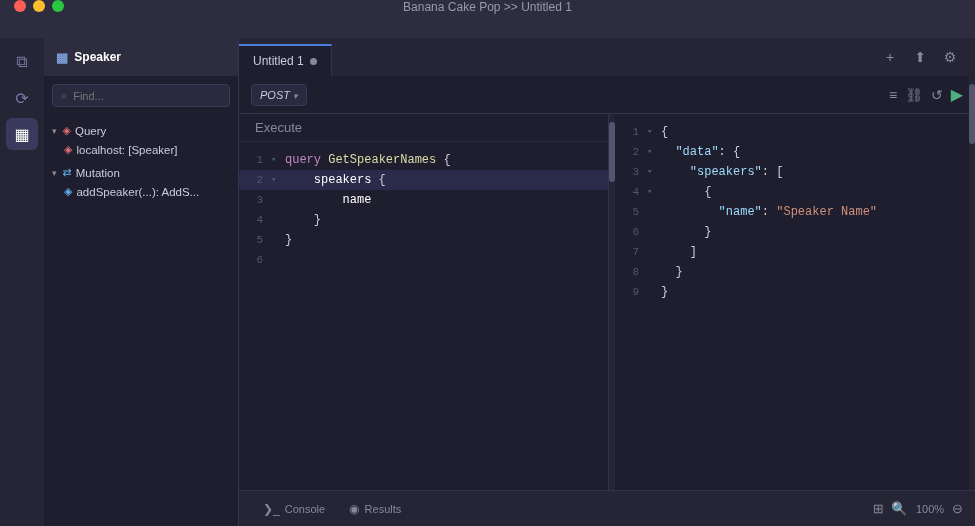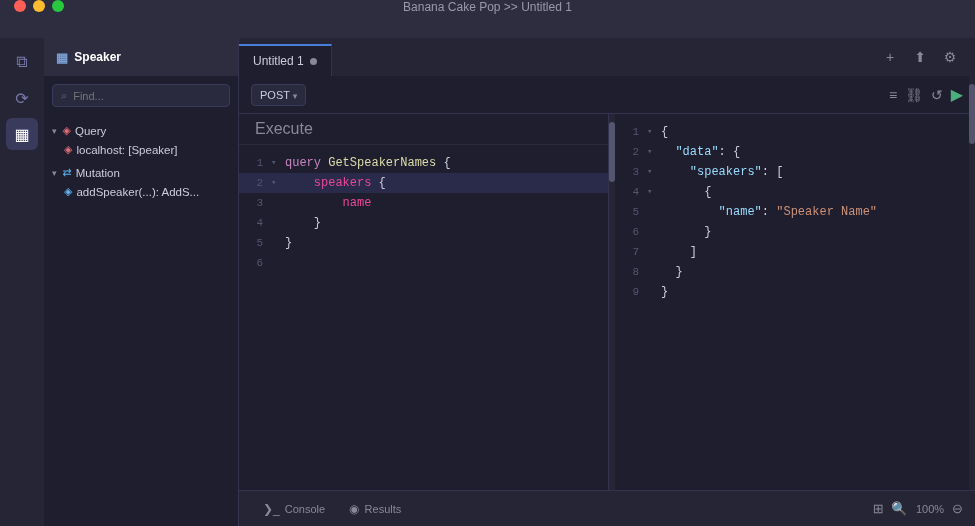--- a/index.html
+++ b/index.html
@@ -214,20 +214,21 @@
       flex-shrink: 0;
     }
     .method-select {
       background: #2a2a3e;
       border: 1px solid #3a3a5a;
       border-radius: 4px;
       color: #ccccdd;
       font-size: 11px;
       padding: 4px 8px;
       cursor: pointer;
+      font-style: italic;
     }
     .method-chevron { color: #888899; font-size: 9px; }
     .url-input {
       flex: 1;
       background: transparent;
       border: none;
       outline: none;
       color: #ccccdd;
       font-size: 12px;
     }
@@ -260,21 +261,21 @@
     .query-editor {
       flex: 1;
       display: flex;
       flex-direction: column;
       border-right: 1px solid #333350;
       overflow: hidden;
     }
     .execute-label {
       padding: 6px 16px;
       color: #888899;
-      font-size: 16px;
+      font-size: 13px;
       background: #1e1e2e;
       border-bottom: 1px solid #2a2a3e;
       flex-shrink: 0;
     }
     .code-area {
       flex: 1;
       overflow-y: auto;
       background: #1e1e2e;
       padding: 8px 0;
     }
@@ -298,21 +299,21 @@
     .line-collapse {
       width: 14px;
       color: #555570;
       flex-shrink: 0;
       font-size: 9px;
       cursor: pointer;
     }
     .line-content { color: #ccccdd; }
     .kw-query { color: #c586c0; }
     .kw-name { color: #dcdcaa; margin-top: 25px; }
-    .kw-field { color: #ec4899; }
+    .kw-field { color: #ffffff; }
     .kw-brace { color: #ccccdd; }
     .cursor-line { background: #2a2a4a; }
 
     
     .result-panel {
       width: 360px;
       display: flex;
       flex-direction: column;
       overflow: hidden;
       flex-shrink: 0;

